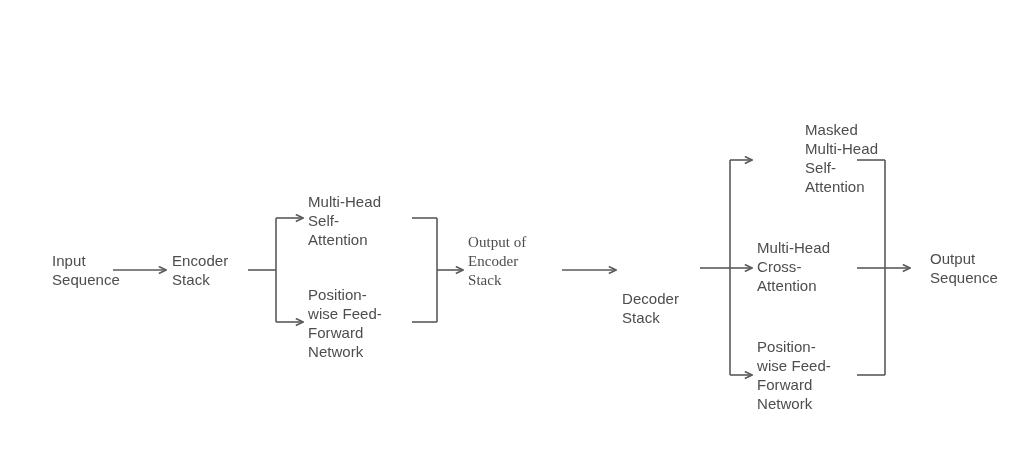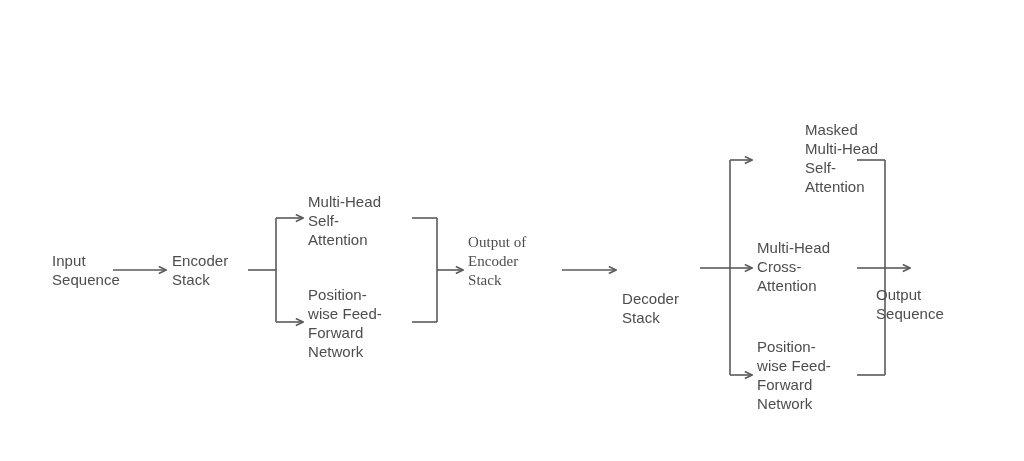--- a/index.html
+++ b/index.html
@@ -121,16 +121,16 @@
 
   <div class="node" style="left:757px; top:238px;">Multi-Head
 Cross-
 Attention</div>
 
   <div class="node" style="left:757px; top:337px;">Position-
 wise Feed-
 Forward
 Network</div>
 
-  <div class="node vc" style="left:876px; top:268px;margin-top:36px;">Output
+  <div class="node vc" style="left:930px; top:268px;">Output
 Sequence</div>
 
 </div>
 
 </body></html>

